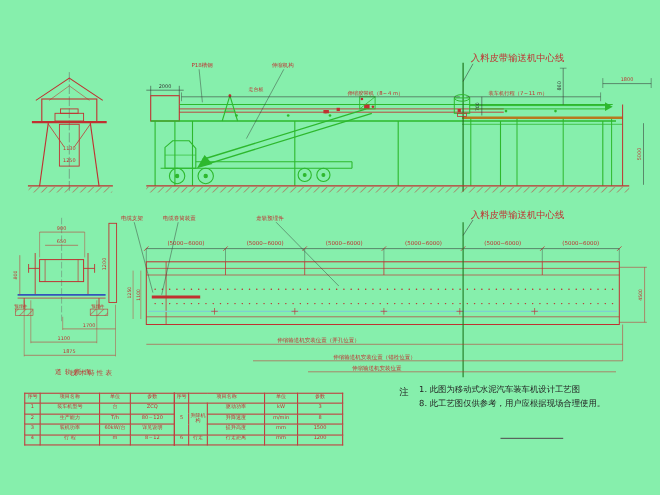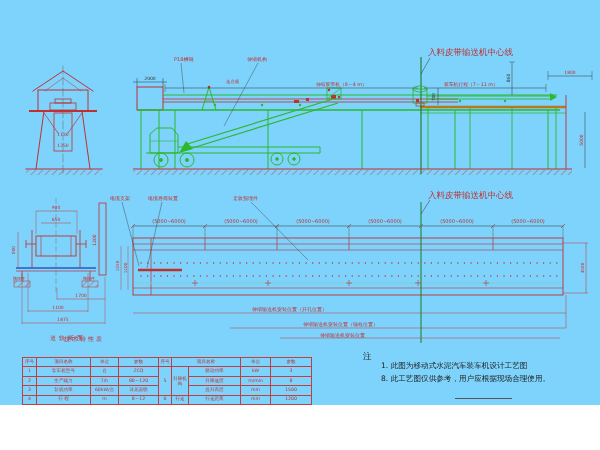--- a/index.html
+++ b/index.html
@@ -1,28 +1,28 @@
 <!DOCTYPE html>
 <html><head>
 <meta charset="utf-8">
 <style>
   html,body{margin:0;padding:0;background:#fff;}
-  .canvas{position:relative;width:600px;height:405px;background:#7dd3fc;overflow:hidden;
+  .canvas{position:relative;width:600px;height:450px;background:#86efac;overflow:hidden;
           font-family:"DejaVu Sans",sans-serif;}
   svg{position:absolute;left:0;top:0;}
   svg text{font-family:"DejaVu Sans",sans-serif;}
   .red-t{fill:#c03030;}
   .blk-t{fill:#333;}
   .spec-table{position:absolute;border-collapse:collapse;table-layout:fixed;
               font-size:4.6px;color:#c03030;text-align:center;line-height:1;background:transparent;}
   .spec-table th,.spec-table td{border:0.6px solid #c04040;padding:0 1px;height:8.4px;
               font-weight:normal;overflow:hidden;white-space:nowrap;}
   .table-title{position:absolute;left:64px;top:335px;font-size:6px;color:#c03030;letter-spacing:2px;}
   .note-marker{position:absolute;left:363px;top:351px;font-size:8.5px;color:#222;}
-  .notes{position:absolute;left:381px;top:360px;font-size:7.6px;color:#222;line-height:12.5px;white-space:nowrap;}
+  .notes{position:absolute;left:381px;top:348px;font-size:7.6px;color:#222;line-height:12.5px;white-space:nowrap;}
   .tb-line{position:absolute;left:455px;top:398px;width:57px;height:1px;background:#555;}
 </style>
 </head>
 <body>
 
 <div class="canvas">
 
 <svg width="600" height="450" viewBox="0 0 600 450">
   <defs>
     <pattern id="hatch" width="5" height="5" patternUnits="userSpaceOnUse" patternTransform="rotate(45)">

